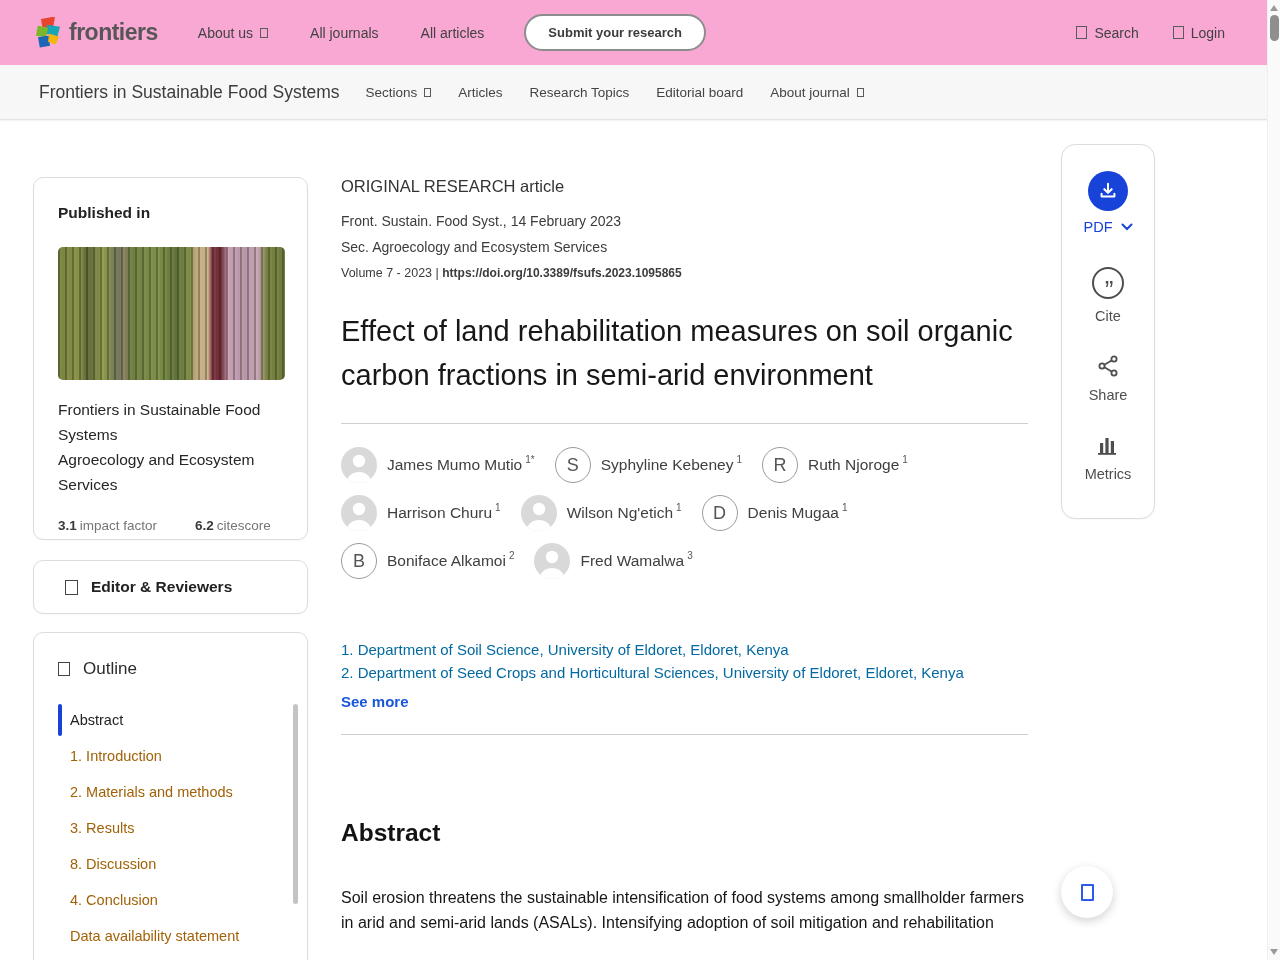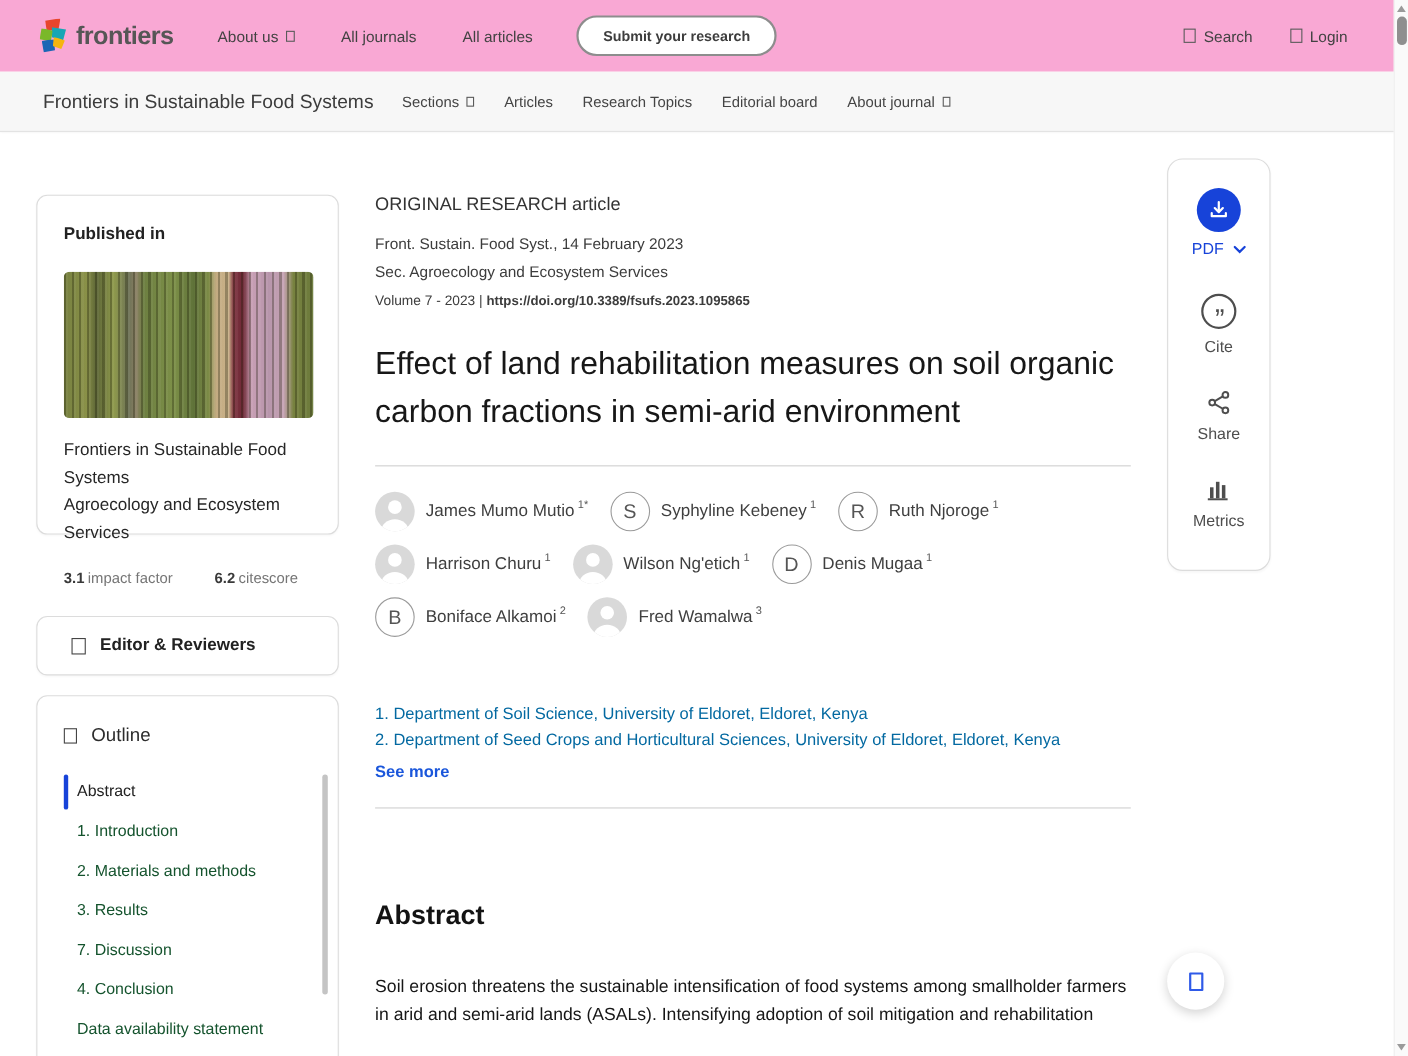--- a/index.html
+++ b/index.html
@@ -35,21 +35,21 @@
   .journal-title { margin-left:39px; font-size:17.5px; color:#3c3c3c; cursor:pointer; }
   .journalbar-links { display:flex; align-items:center; margin-left:26px; gap:27px; }
   .jnav { font-size:13.5px; color:#444; cursor:pointer; display:flex; align-items:center; gap:7px; }
   .tofu-sm { width:7px; height:9px; border:1px solid #5a5a5a; display:inline-block; }
 
   
   .card { background:#fff; border:1px solid #dcdcdc; border-radius:10px;
     box-shadow:0 1px 2px rgba(0,0,0,0.03); }
 
   
-  .published-card { position:absolute; left:33px; top:177px; width:275px; height:309px; padding:20px 24px; }
+  .published-card { position:absolute; left:33px; top:177px; width:275px; height:363px; padding:20px 24px; }
   .published-heading { font-size:15.5px; font-weight:bold; color:#222; margin-top:6px; }
   .crop-image { margin-top:25px; width:227px; height:133px; border-radius:5px; cursor:pointer;
     background:
       repeating-linear-gradient(90deg, rgba(30,30,10,0.30) 0 2px, rgba(255,255,255,0.05) 2px 4px, rgba(0,0,0,0) 4px 7px),
       linear-gradient(90deg,
         #76803f 0%, #8a9148 9%, #5d6637 13%, #8f9a4c 20%, #6e7357 26%, #8a7f63 29%,
         #6d7f41 32%, #7d9048 44%, #5f7239 52%, #7d8c47 58%,
         #c3ab81 61%, #c9b189 66%,
         #7e3340 68%, #6d2936 72%,
         #c89fb4 75%, #b795ab 82%, #c6a3b4 88%,
@@ -64,21 +64,21 @@
     display:flex; align-items:center; padding:0 31px; gap:13px; cursor:pointer; }
   .tofu-ed { width:13px; height:15px; border:1px solid #444; display:inline-block; flex:none; }
   .editor-label { font-size:15.5px; font-weight:bold; color:#222; }
 
   
   .outline-card { position:absolute; left:33px; top:632px; width:275px; height:500px; padding:20px 24px; }
   .outline-heading { display:flex; align-items:center; gap:13px; margin-top:6px; }
   .tofu-ol { width:12px; height:14px; border:1px solid #444; display:inline-block; }
   .outline-title { font-size:17px; color:#2c2c2c; }
   .outline-list { margin-top:23px; position:relative; }
-  .outline-item { position:relative; font-size:14.5px; color:#14532d; padding:10px 0 10px 12px; cursor:pointer; }
+  .outline-item { position:relative; font-size:14.5px; color:#a16207; padding:10px 0 10px 12px; cursor:pointer; }
   .outline-item.active { color:#222; }
   .outline-item.active::before { content:""; position:absolute; left:0; top:2px; bottom:2px; width:4px;
     background:#1743d9; border-radius:2px; }
   .outline-scroll { position:absolute; right:-15px; top:2px; width:5px; height:200px; background:#c4c4c4; border-radius:3px; }
 
   
   .main-col { position:absolute; left:341px; top:177px; width:687px; }
   .article-type { font-size:16.5px; color:#333; }
   .meta-line { font-size:14px; color:#3c3c3c; margin-top:10px; }
   .meta-line.first { margin-top:17px; }
@@ -221,21 +221,21 @@
   <aside class="card outline-card">
     <div class="outline-heading">
       <span class="tofu-ol"></span>
       <span class="outline-title">Outline</span>
     </div>
     <div class="outline-list">
       <div class="outline-item active">Abstract</div>
       <div class="outline-item">1. Introduction</div>
       <div class="outline-item">2. Materials and methods</div>
       <div class="outline-item">3. Results</div>
-      <div class="outline-item">7. Discussion</div>
+      <div class="outline-item">8. Discussion</div>
       <div class="outline-item">4. Conclusion</div>
       <div class="outline-item">Data availability statement</div>
       <div class="outline-scroll"></div>
     </div>
   </aside>
 
   <main class="main-col">
     <div class="article-type">ORIGINAL RESEARCH article</div>
     <div class="meta-line first">Front. Sustain. Food Syst., 14 February 2023</div>
     <div class="meta-line">Sec. Agroecology and Ecosystem Services</div>

